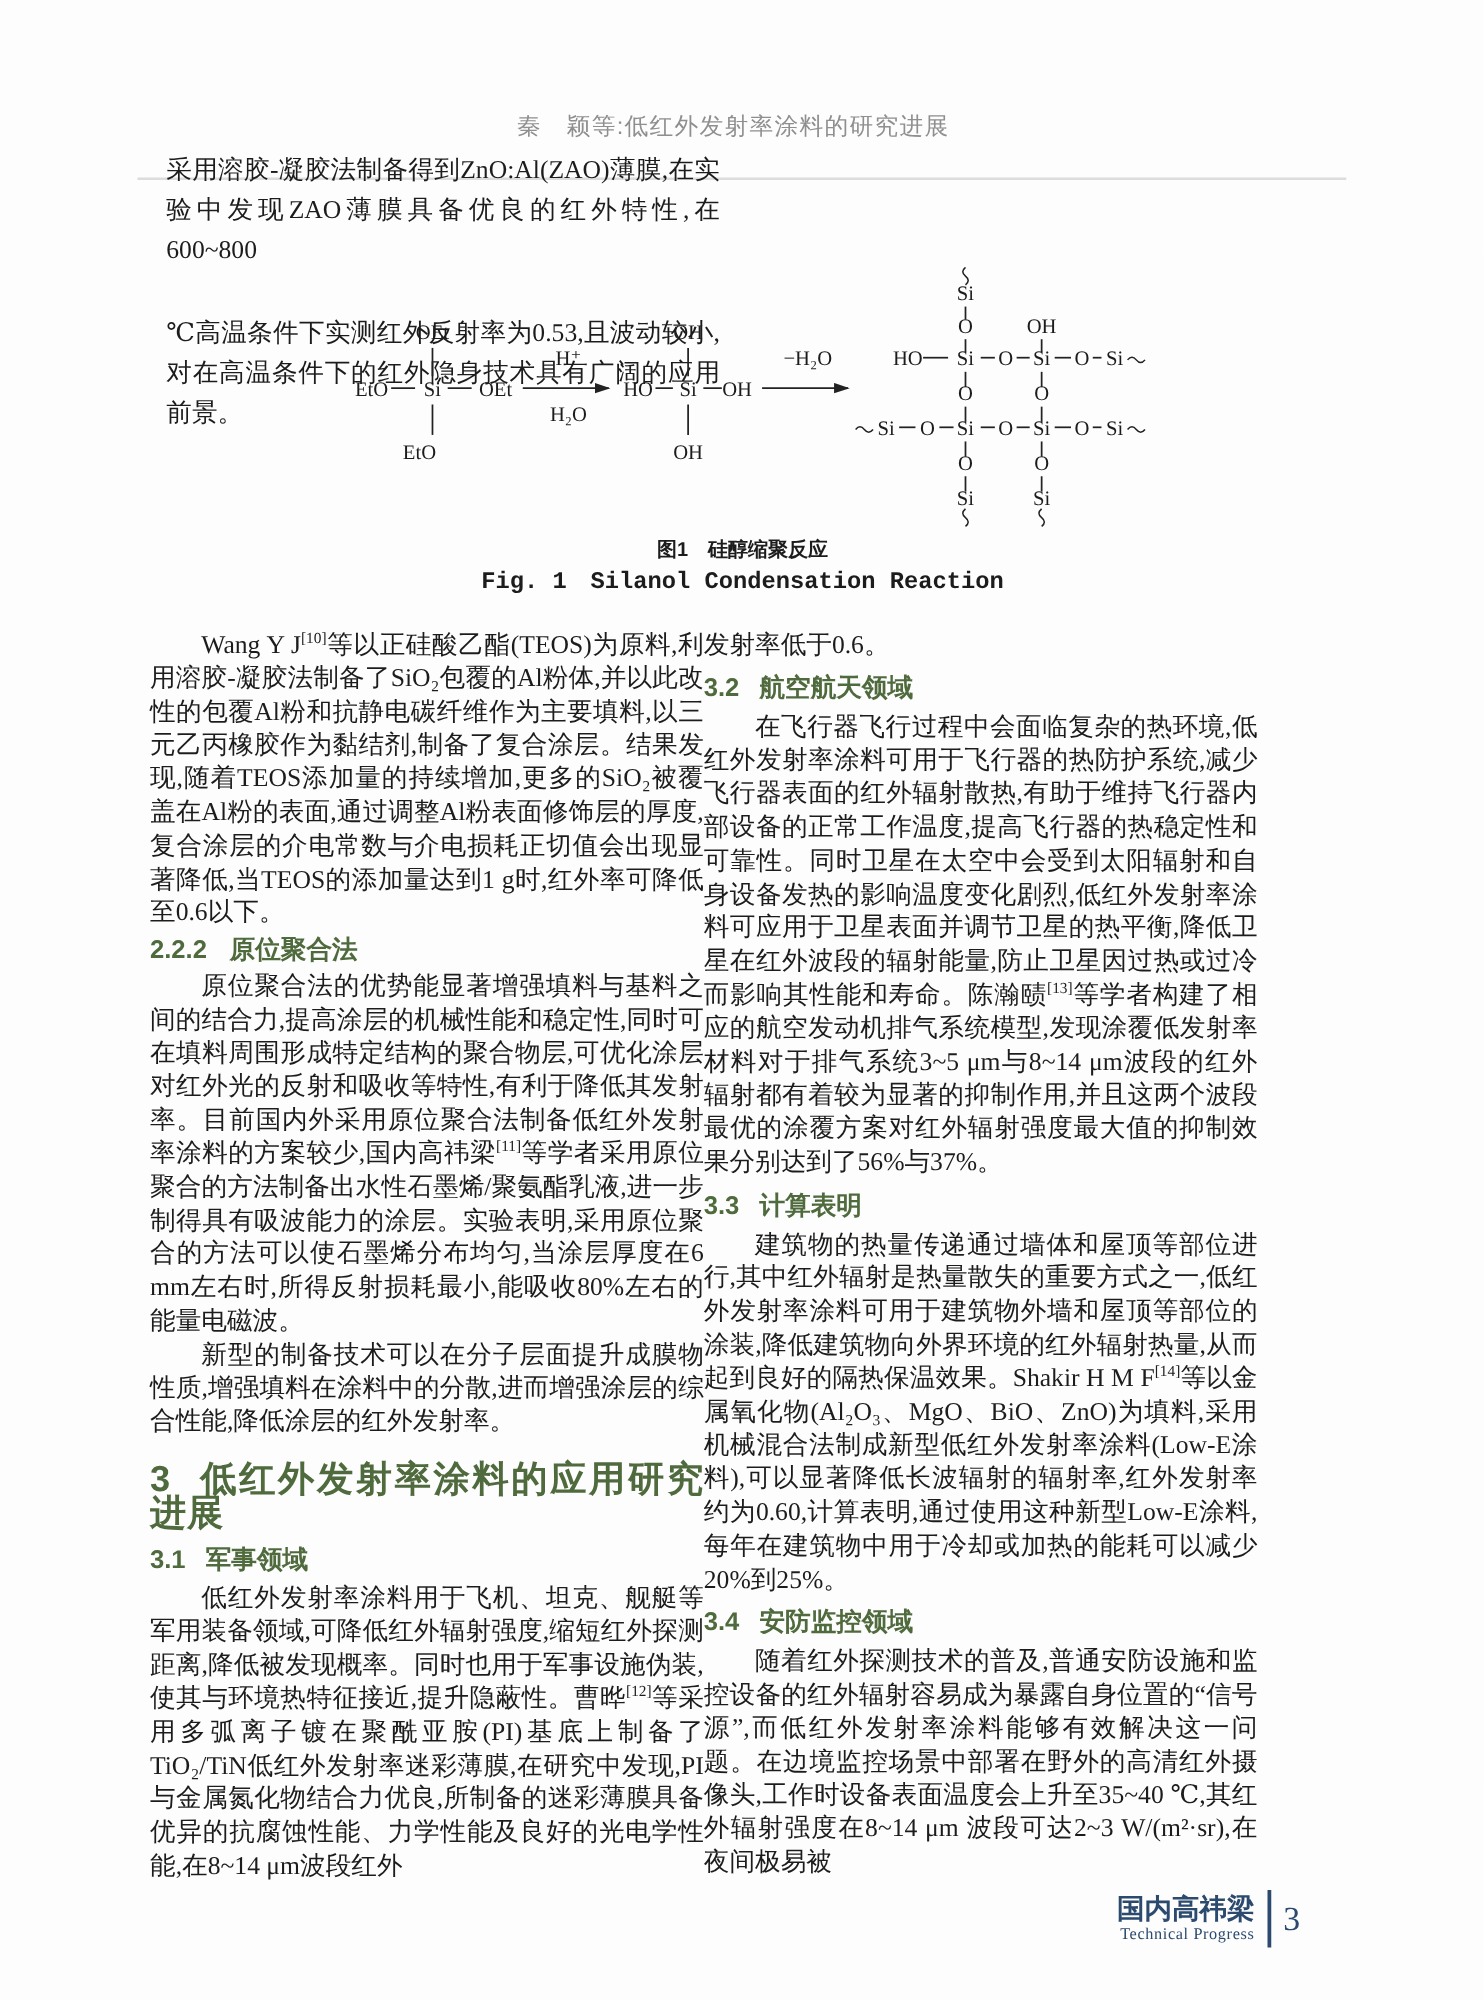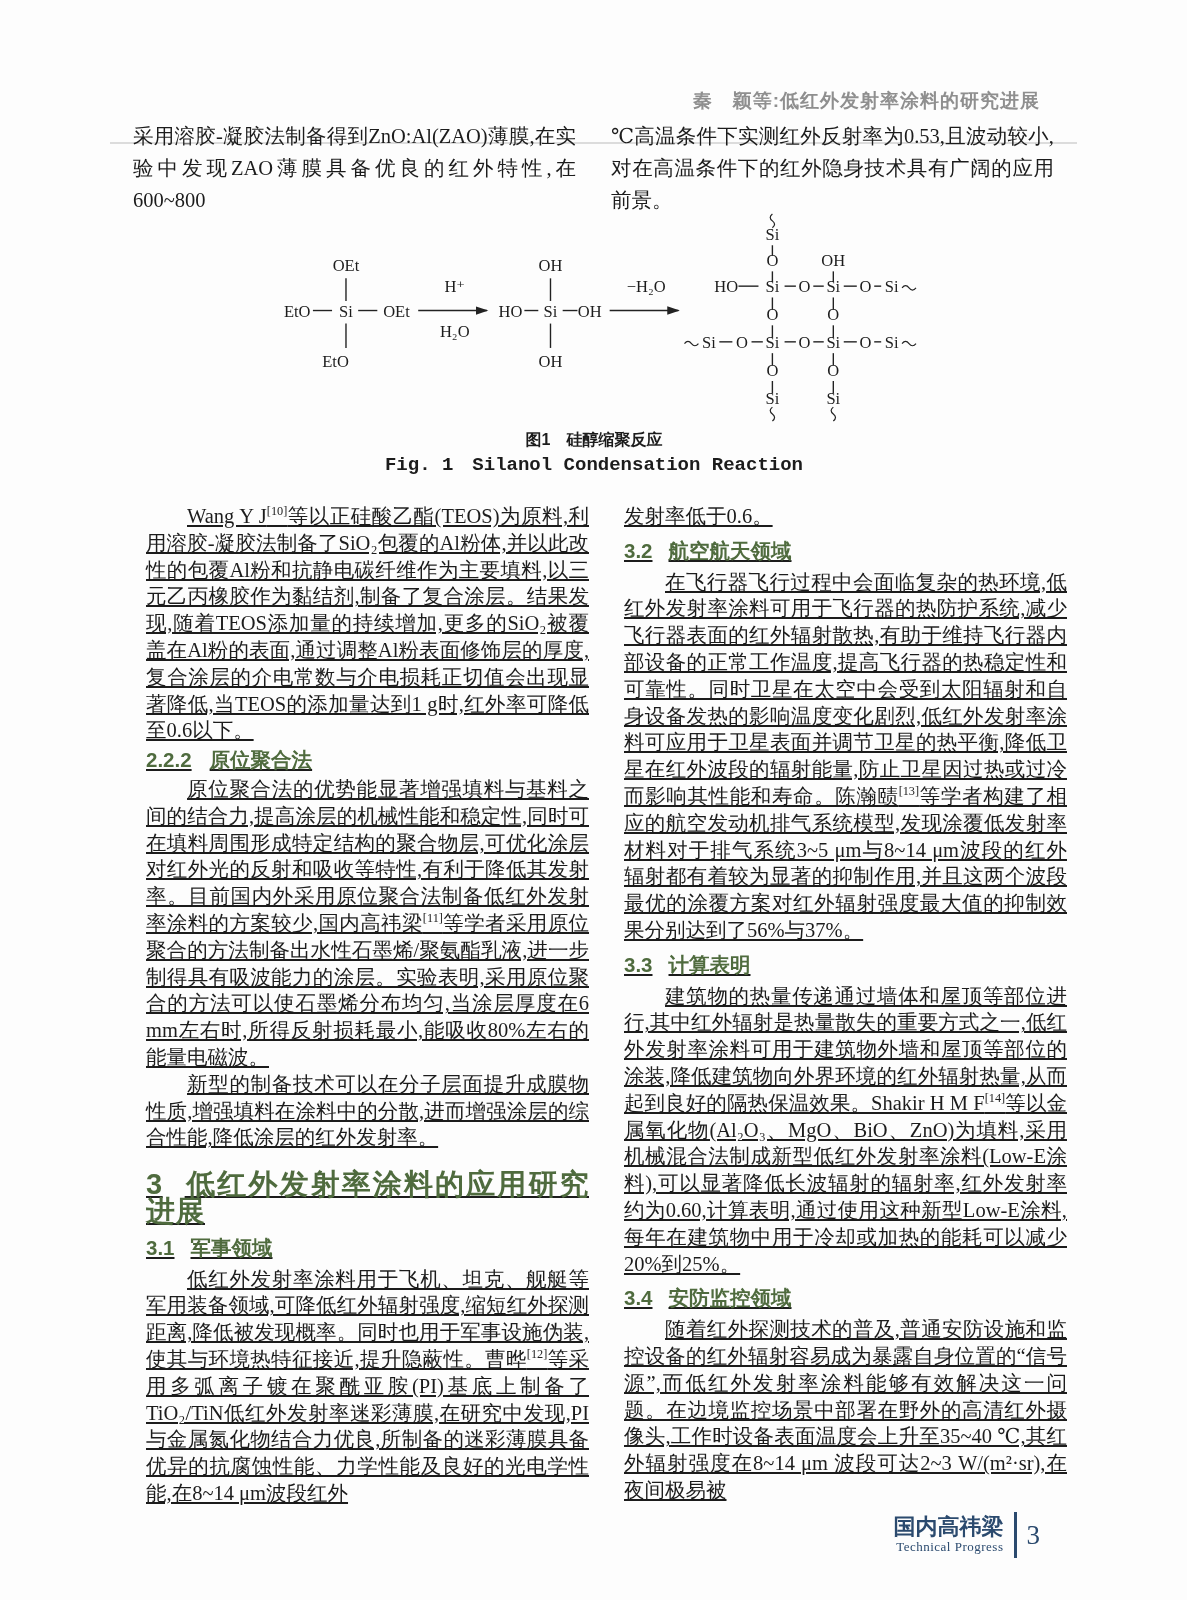--- a/index.html
+++ b/index.html
@@ -8,52 +8,52 @@
     width:1187px;height:1600px;
     margin:0 auto;
     background:#fdfdfd;
     font-family:"Liberation Serif","DejaVu Serif",serif;
     color:#1c1c1c;
     overflow:hidden;
   }
   
   .running-head{
     position:absolute;top:88px;left:133px;right:147px;
-    text-align:right;
+    text-align:center;
     font-family:"Liberation Sans","DejaVu Sans",sans-serif;
-    font-size:19px;color:#8f8f8f;letter-spacing:1px;font-weight:bold;
+    font-size:19px;color:#8f8f8f;letter-spacing:1px;
   }
   .head-rule{
     position:absolute;top:142px;left:110px;right:110px;
     border-top:2px solid #dcdcdc;height:0;
   }
   
   .intro-row{
     position:absolute;top:120px;left:133px;width:922px;
-    display:flex;gap:35px;
+    display:flex;gap:35px;flex-direction:column;
   }
   .intro-col{width:443px;font-size:20.5px;line-height:32px;text-align:justify;}
   
   .figure{position:absolute;top:200px;left:133px;width:922px;text-align:center;}
   .fig-svg{display:block;margin:0 auto;width:700px;height:228px;}
   .fig-svg text{font-family:"Liberation Serif","DejaVu Serif",serif;font-size:19px;fill:#1c1c1c;}
   .fig-svg line{stroke:#222;stroke-width:1.6;}
   .fig-svg path.sq{stroke:#222;stroke-width:1.4;fill:none;}
   .caption-cn{
     font-family:"Liberation Sans","DejaVu Sans",sans-serif;
     font-weight:bold;font-size:16px;margin-top:2px;
   }
   .caption-en{
     font-family:Liberation Mono, monospace;
     font-weight:bold;font-size:19px;margin-top:0;
   }
   
   .cols{
-    position:absolute;top:503px;left:146px;width:922px;
-    display:flex;gap:35px;text-decoration:underline;
+    position:absolute;top:503px;left:120px;width:922px;
+    display:flex;
   }
   .col{width:443px;font-size:20.5px;line-height:26.8px;text-align:justify;}
   .col p{margin:0;text-indent:2em;}
   .col p.noindent{text-indent:0;}
   sup{font-size:0.6em;line-height:0;}
   .h-green{color:#4f6b3e;font-family:"Liberation Sans","DejaVu Sans",sans-serif;font-weight:bold;}
   .h3{font-size:20.5px;margin:3px 0 2px 0;}
   .h3 .num{margin-right:18px;}
   .h1{font-size:29px;margin:20px 0 10px 0;letter-spacing:0.5px;}
   .h1 .num{margin-right:22px;}

